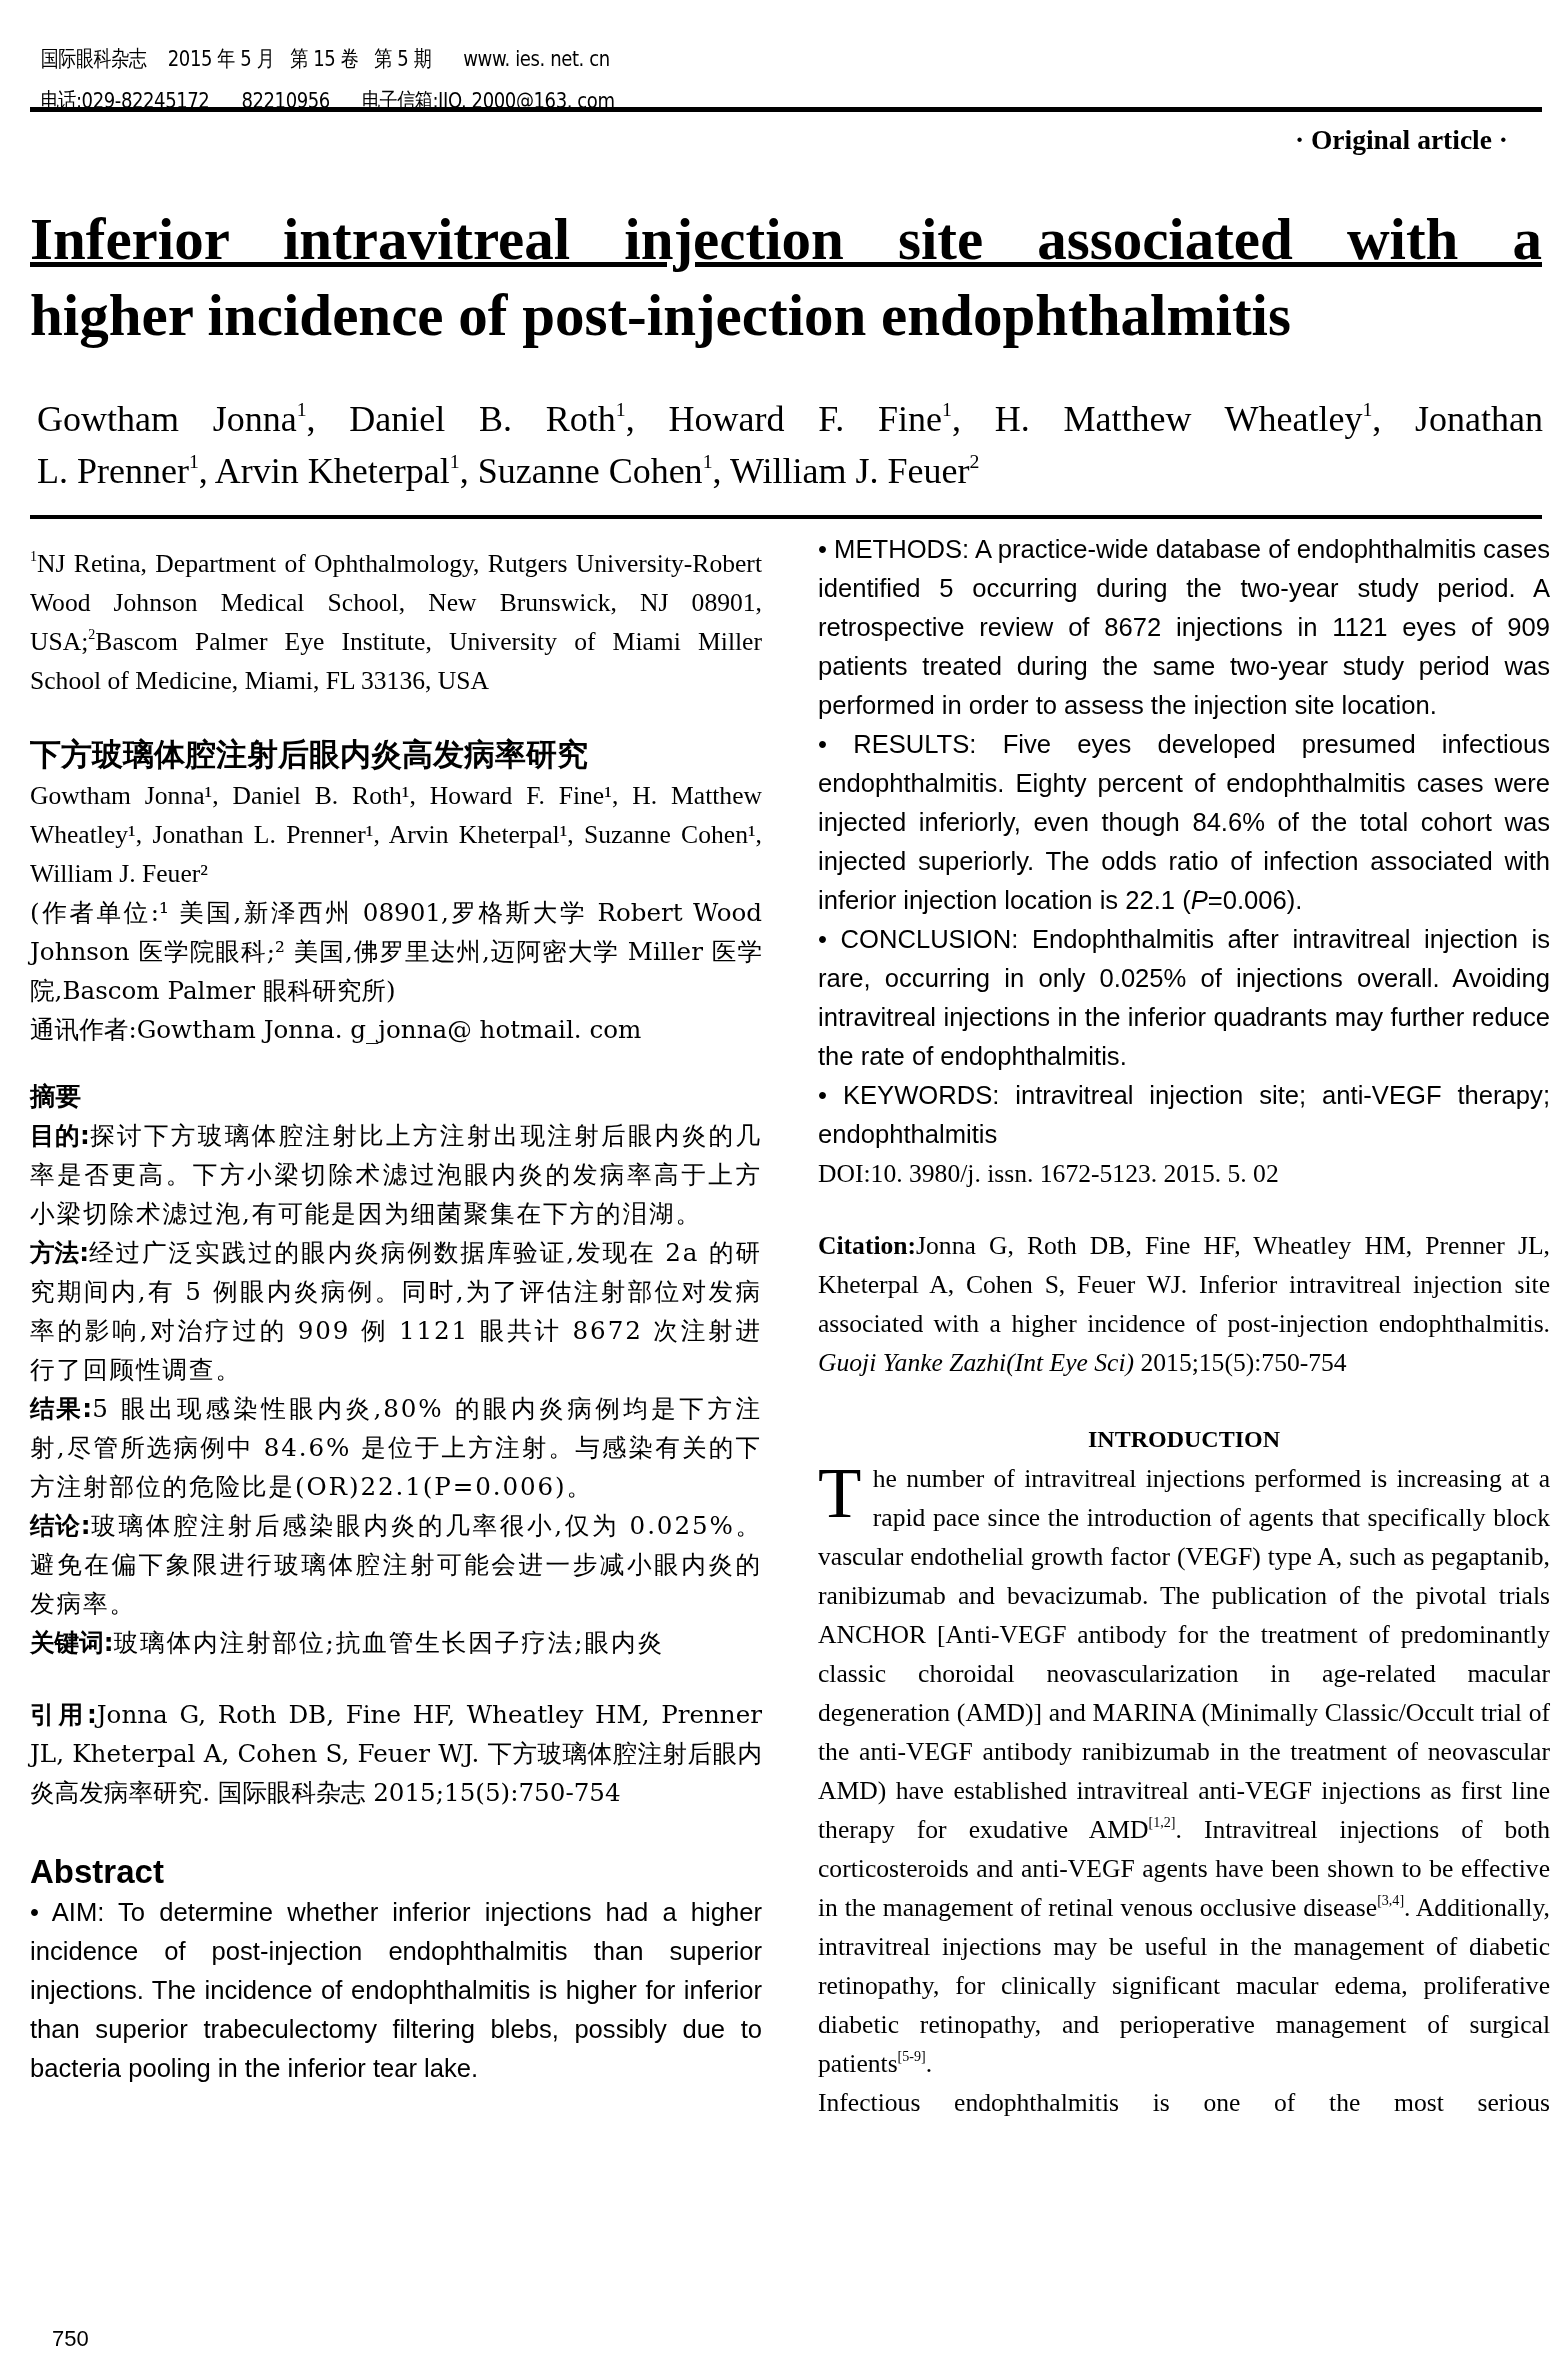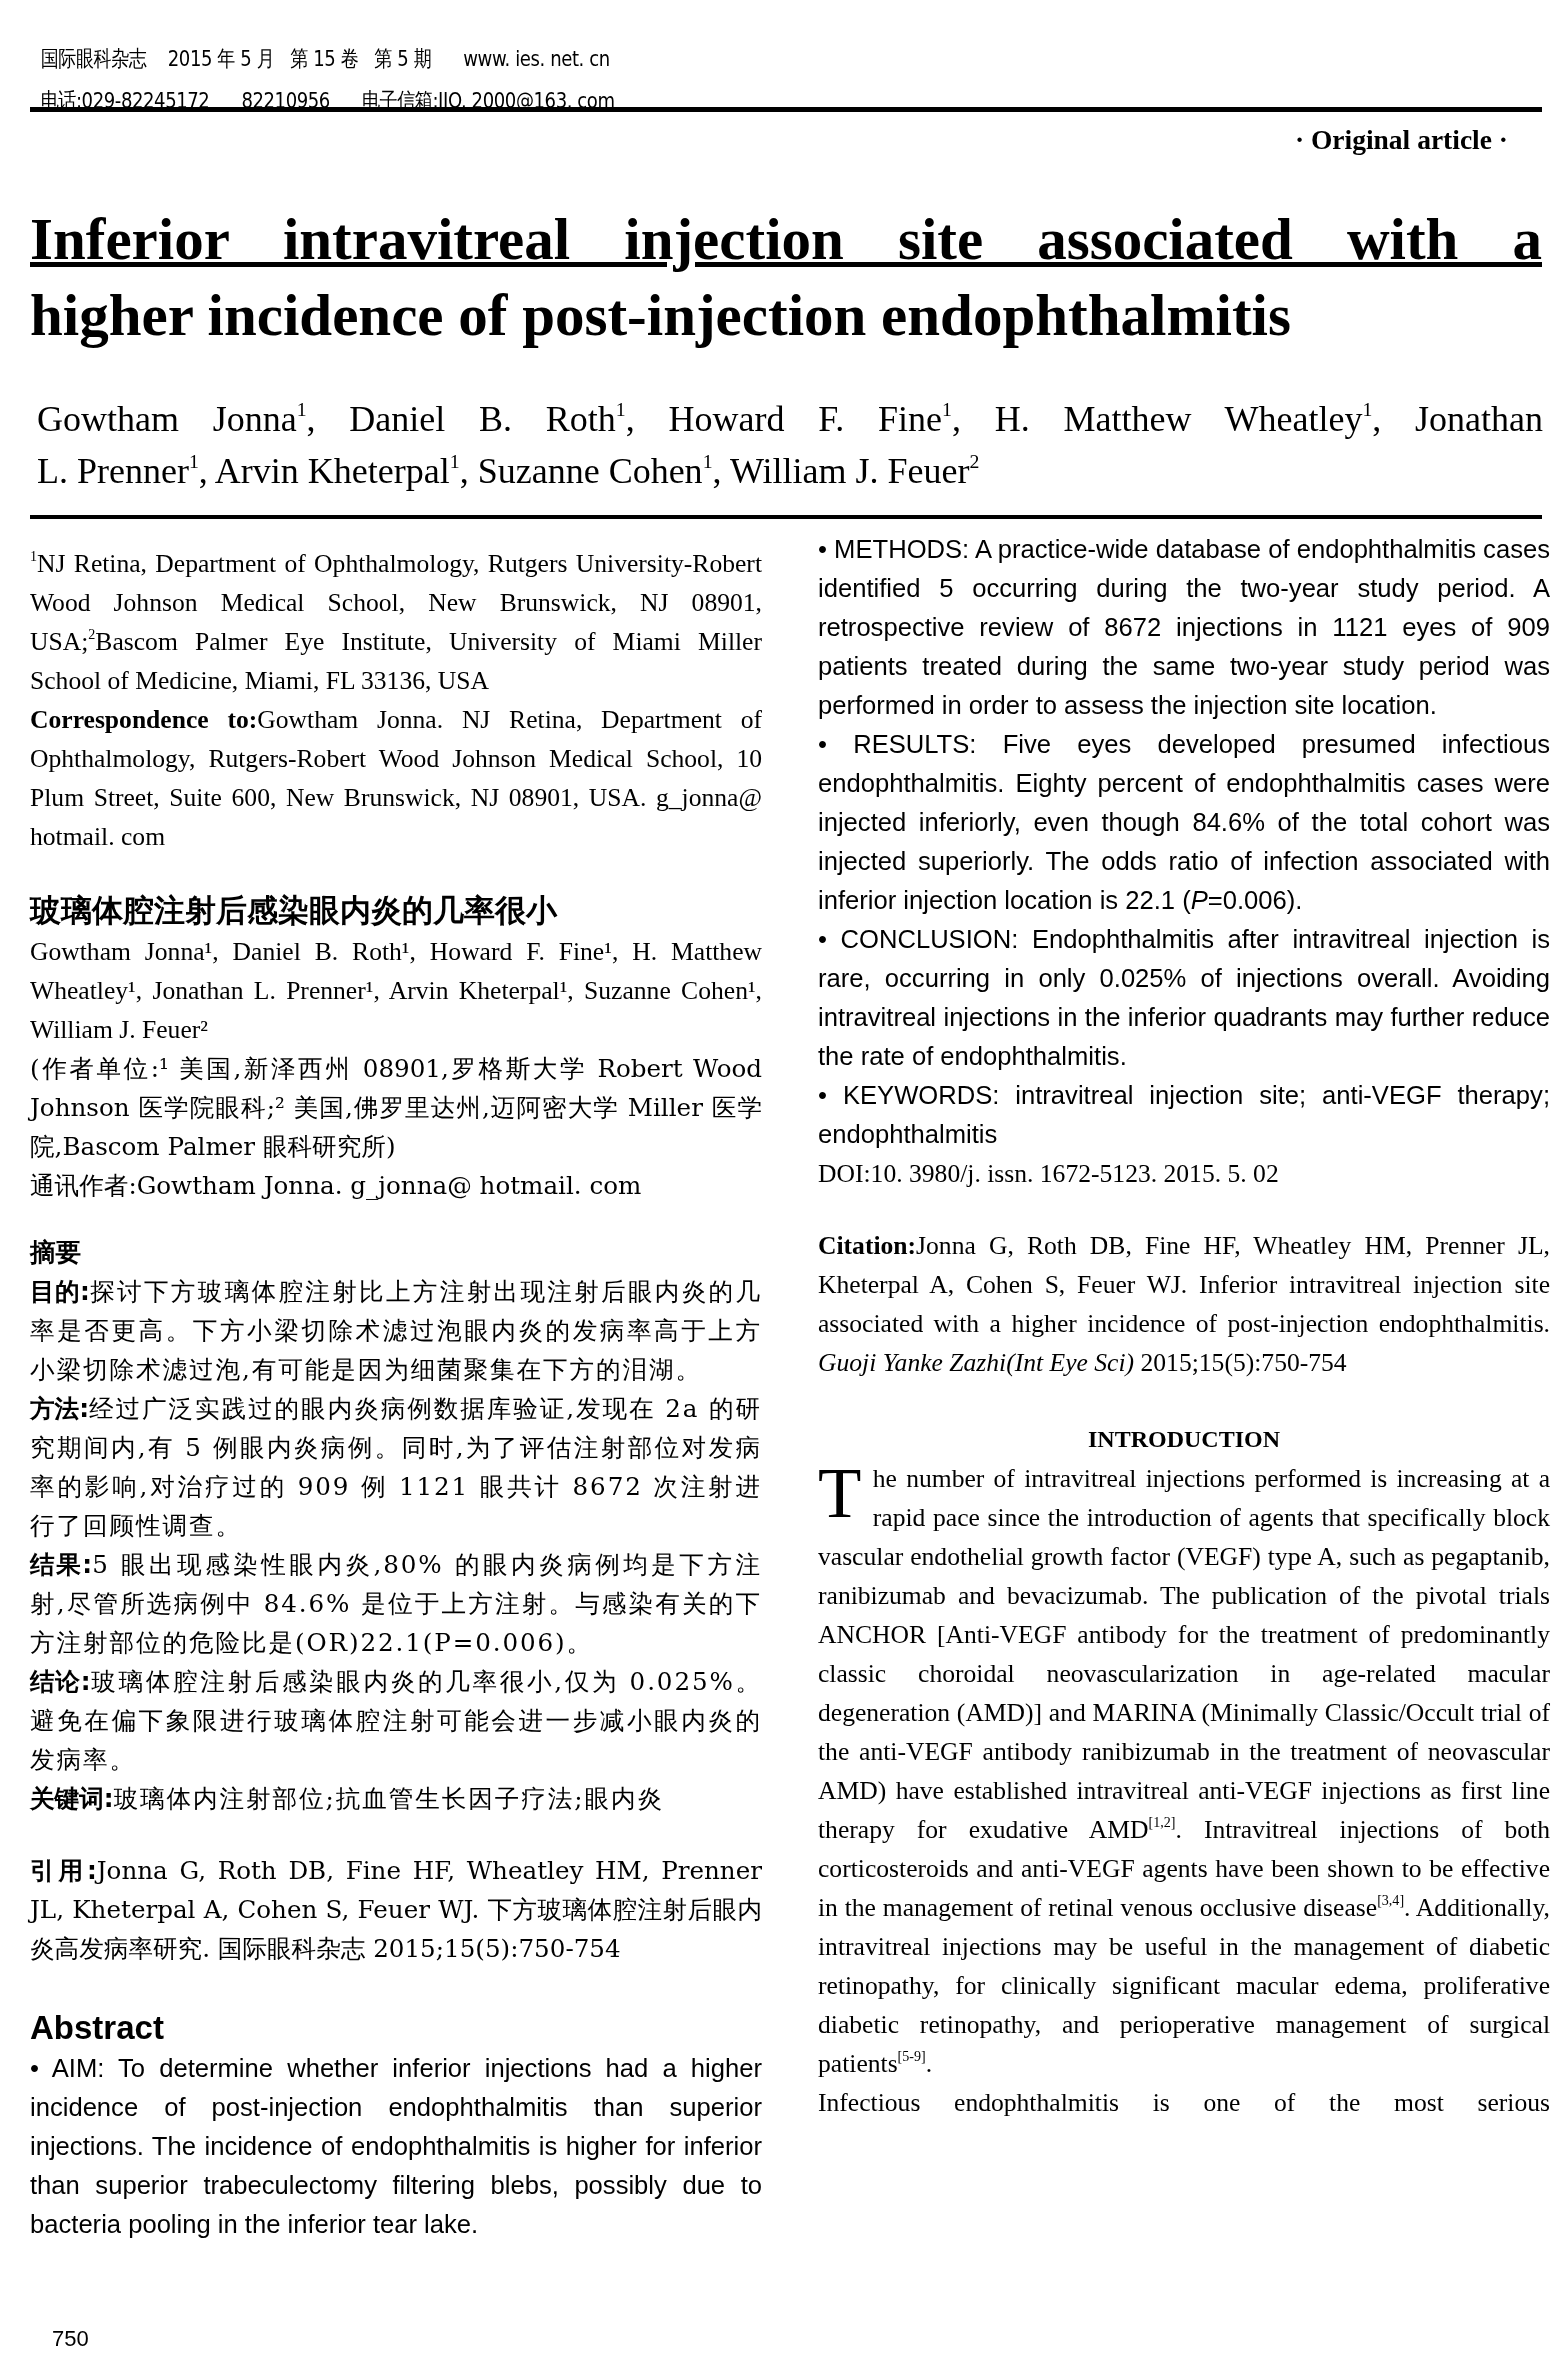--- a/index.html
+++ b/index.html
@@ -56,24 +56,23 @@
   </span>
   <span>L. Prenner<sup>1</sup></span>, 
   <span><span>Arvin Kheterpal</span><sup>1</sup></span>, 
   <span><span>Suzanne Cohen</span><sup>1</sup></span>, 
   <span><span>William J. Feuer</span><sup>2</sup></span>
 </div>
 <div class="rule" style="top:515px; height:3.8px;"></div>
 
 <div class="col lcol" style="top:544px;">
   <p><sup>1</sup><span>NJ Retina, Department of Ophthalmology, Rutgers University-Robert Wood Johnson Medical School, New Brunswick, NJ 08901, USA;</span><sup>2</sup><span>Bascom Palmer Eye Institute, University of Miami Miller School of Medicine, Miami, FL 33136, USA</span></p>
-  <p><span class="bold">Correspondence to:</span><span>Gowtham Jonna. NJ Retina, Department of Ophthalmology, Rutgers-Robert Wood Johnson Medical School, 10 Plum Street, Suite 600, New Brunswick, NJ 08901, USA. g_jonna@ hotmail. com</span></p>
 
   <div style="height:33px;"></div>
-  <div class="cn-title">玻璃体腔注射后感染眼内炎的几率很小</div>
+  <div class="cn-title">下方玻璃体腔注射后眼内炎高发病率研究</div>
   <p>Gowtham Jonna¹, Daniel B. Roth¹, Howard F. Fine¹, H. Matthew Wheatley¹, Jonathan L. Prenner¹, Arvin Kheterpal¹, Suzanne Cohen¹, William J. Feuer²</p>
   <p class="cn" style="letter-spacing:0;">(作者单位:¹ 美国,新泽西州 08901,罗格斯大学 Robert Wood Johnson 医学院眼科;² 美国,佛罗里达州,迈阿密大学 Miller 医学院,Bascom Palmer 眼科研究所)</p>
   <p class="cn" style="letter-spacing:0;">通讯作者:Gowtham Jonna. g_jonna@ hotmail. com</p>
 
   <div style="height:28px;"></div>
   <div class="cnb" style="font-size:25.6px; line-height:39px;">摘要</div>
   <p class="cn"><span class="cnb">目的:</span><span>探讨下方玻璃体腔注射比上方注射出现注射后眼内炎的几率是否更高。下方小梁切除术滤过泡眼内炎的发病率高于上方小梁切除术滤过泡,有可能是因为细菌聚集在下方的泪湖。</span></p>
   <p class="cn"><span class="cnb">方法:</span><span>经过广泛实践过的眼内炎病例数据库验证,发现在 2a 的研究期间内,有 5 例眼内炎病例。同时,为了评估注射部位对发病率的影响,对治疗过的 909 例 1121 眼共计 8672 次注射进行了回顾性调查。</span></p>
   <p class="cn"><span class="cnb">结果:</span><span>5 眼出现感染性眼内炎,80% 的眼内炎病例均是下方注射,尽管所选病例中 84.6% 是位于上方注射。与感染有关的下方注射部位的危险比是(OR)22.1(P=0.006)。</span></p>
   <p class="cn"><span class="cnb">结论:</span><span>玻璃体腔注射后感染眼内炎的几率很小,仅为 0.025%。避免在偏下象限进行玻璃体腔注射可能会进一步减小眼内炎的发病率。</span></p>

